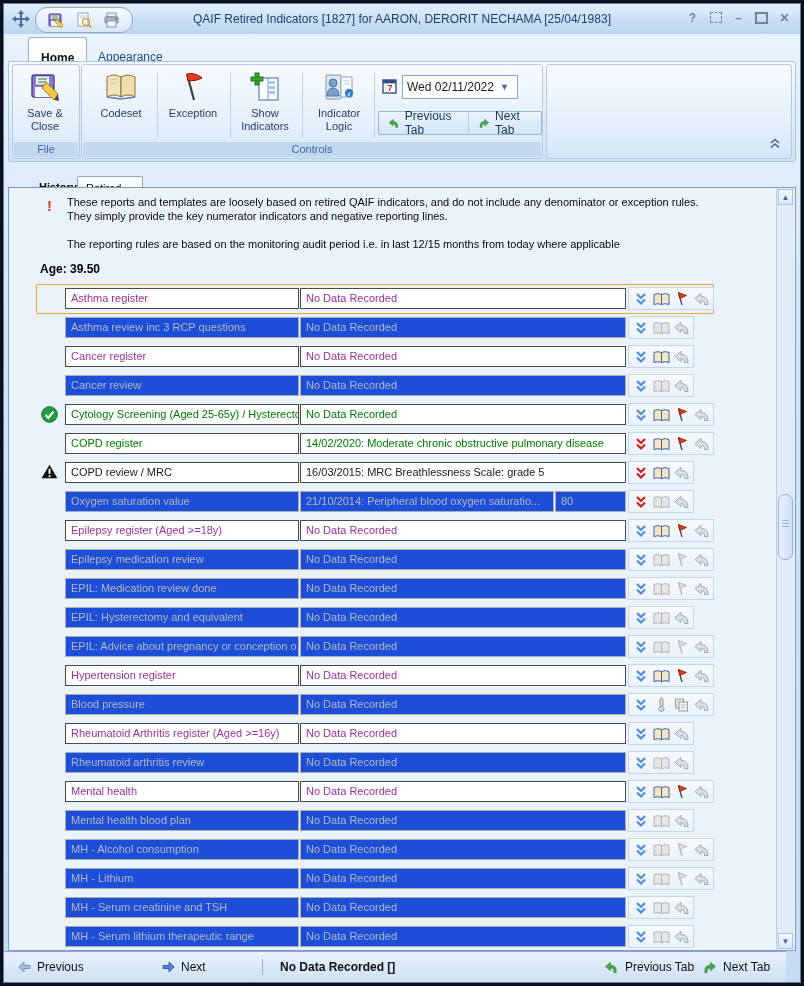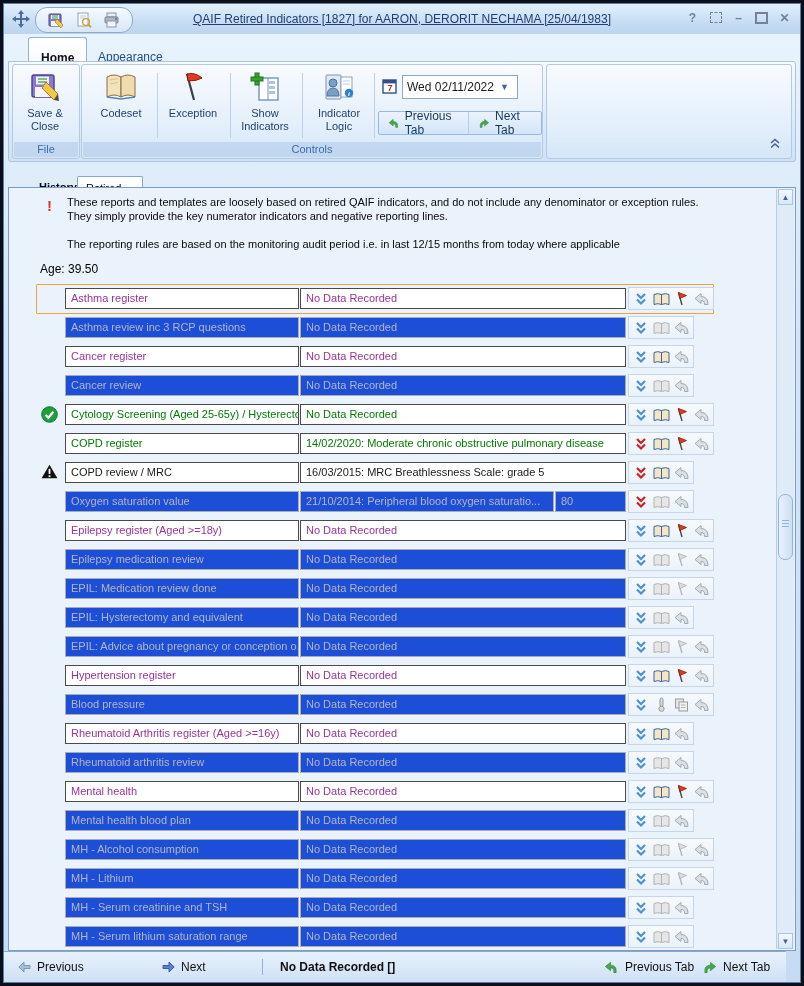--- a/index.html
+++ b/index.html
@@ -11,21 +11,21 @@
   
   .titlebar{position:absolute;left:0;right:0;top:0;height:30px;
     background:linear-gradient(180deg,#e2f0fc,#c9def5 55%,#bcd4ef);}
   .move-ic{position:absolute;left:7px;top:5px;width:20px;height:20px;}
   .tb-pill{position:absolute;left:31px;top:3px;height:24px;width:84px;border-radius:12px;
     border:1px solid #8fa8c8;background:linear-gradient(180deg,#f4faff,#d7e7f8);
     display:flex;align-items:center;justify-content:space-around;padding:0 6px;}
   .tb-pill span{display:inline-flex;}
   .title{position:absolute;left:130px;right:130px;top:0;height:30px;line-height:30px;
     text-align:center;font-size:12px;color:#20416f;font-weight:500;white-space:nowrap;
-    overflow:hidden;text-decoration:underline;}
+    overflow:hidden;}
   .winctl{position:absolute;right:6px;top:4px;display:flex;gap:4px;}
   .wbtn{width:19px;height:19px;display:flex;align-items:center;justify-content:center;
     color:#75819b;font-size:12px;font-weight:bold;}
   .wbox{width:9px;height:8px;border:2px solid #75819b;}
   .wdash{width:10px;height:9px;border:1px dashed #75819b;}
   
   .tabstrip{position:absolute;left:0;right:0;top:30px;height:27px;}
   .rtab{position:absolute;top:3px;height:24px;padding:8px 12px;line-height:24px;
     font-size:12px;color:#1f4e8c;}
   .rtab.active{background:linear-gradient(180deg,#ffffff,#f2f8fe);border:1px solid #96b1d2;
@@ -62,21 +62,21 @@
   .ptab.active{left:48px;background:#fdfefe;border:1px solid #8aa7c8;border-bottom:none;
     border-radius:2px 2px 0 0;}
   
   .panel{position:absolute;left:4px;right:4px;top:183px;bottom:31px;
     background:#eaf2fc;border:1px solid #7b9cc4;}
   .notice-ic{position:absolute;left:38px;top:9px;color:#df3423;font-weight:900;
     font-size:15px;}
   .notice{position:absolute;left:58px;top:7px;width:650px;font-size:11px;color:#0a0a0a;
     line-height:14px;}
   .notice p{margin:0 0 14px 0;}
-  .age{position:absolute;left:31px;top:74px;font-size:12px;font-weight:normal;color:#000;}
+  .age{position:absolute;left:31px;top:74px;font-size:12px;font-weight:bold;color:#000;}
   
   .rows{position:absolute;left:6px;top:100px;}
   .row{position:relative;height:21px;margin-bottom:8px;width:760px;}
   .row.selected::before{content:"";position:absolute;left:21px;top:-4px;height:28px;
     width:676px;border:1px solid #f0a43e;border-radius:1px;}
   .licon{position:absolute;left:26px;top:2px;}
   .cell{position:absolute;top:0;height:21px;box-sizing:border-box;border:1px solid #4a4a4a;
     background:#fff;font-size:11px;line-height:19px;padding:0 5px;white-space:nowrap;
     overflow:hidden;color:#1a1a1a;}
   .lab{left:50px;width:234px;}
@@ -893,21 +893,21 @@
                 </svg>
               </span>
               <span class="icon">
                 <svg width="18" height="14" viewBox="0 0 18 14">
                   <path d="M16 12.5 Q16 4.5 9 4.5 L9 1.5 L3 6.5 L9 11.5 L9 8.5 Q13 8.5 12.5 12.5 Z" fill="#dcdfe4" stroke="#a2a9b2"></path>
                 </svg>
               </span>
             </div>
           </div>
           <div class="row disabled">
-            <div class="cell lab">MH - Serum lithium saturation range</div>
+            <div class="cell lab">MH - Serum lithium therapeutic range</div>
             <div class="cell val">No Data Recorded</div>
             <div class="strip">
               <span class="icon">
                 <svg width="12" height="14" viewBox="0 0 12 14">
                   <path d="M2 2 L6 6 L10 2" stroke="#4E8FD6" stroke-width="2.2" fill="none"></path>
                   <path d="M2 7.5 L6 11.5 L10 7.5" stroke="#4E8FD6" stroke-width="2.2" fill="none"></path>
                 </svg>
               </span>
               <span class="icon">
                 <svg width="17" height="14" viewBox="0 0 17 14">

